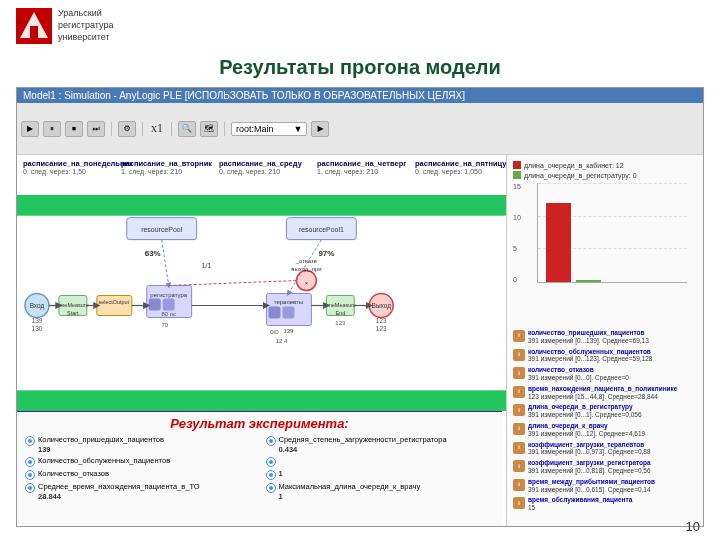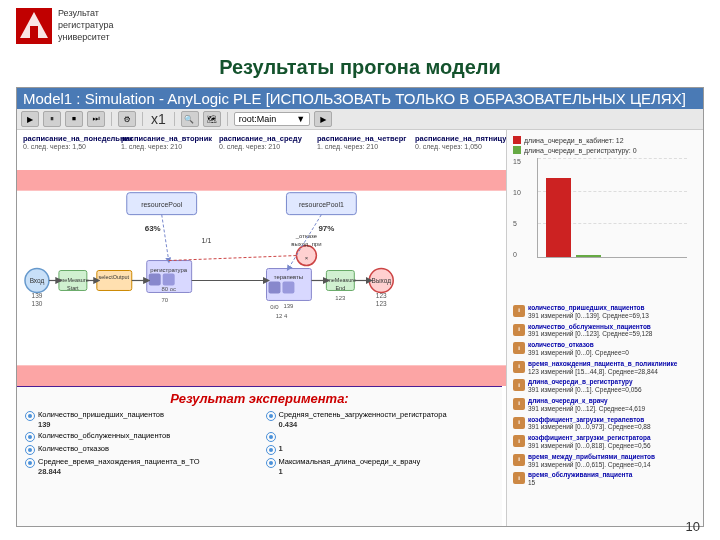--- a/index.html
+++ b/index.html
@@ -57,21 +57,21 @@
     .sim-titlebar {
       background: #4a7ab5;
       color: #fff;
       font-size: 10px;
       padding: 2px 6px;
       display: flex;
       align-items: center;
       justify-content: space-between;
     }
     .sim-titlebar-title {
-      font-size: 15px;
+      font-size: 10px;
     }
 
     
     .sim-toolbar {
       background: #e8e8e8;
       border-bottom: 1px solid #ccc;
       display: flex;
       align-items: center;
       padding: 2px 4px;
       gap: 4px;
@@ -89,23 +89,24 @@
       font-size: 8px;
       cursor: pointer;
     }
     .toolbar-sep {
       width: 1px;
       height: 14px;
       background: #bbb;
       margin: 0 2px;
     }
     .toolbar-label {
-      font-size: 14px;
+      font-size: 12px;
       color: #333;
-      margin: 0 2px;
+      margin: 16px 2px;
+      font-family: Liberation Serif, serif;
     }
     .root-selector {
       background: #fff;
       border: 1px solid #aaa;
       border-radius: 2px;
       padding: 1px 4px;
       font-size: 9px;
       display: flex;
       align-items: center;
       gap: 20px;
@@ -147,21 +148,21 @@
       font-size: 7.5px;
     }
 
     
     .flow-diagram {
       position: absolute;
       top: 40px;
       left: 0;
       right: 0;
       bottom: 140px;
-      background: #fca5a5;
+      background: #22c55e;
     }
 
     
     .results-section {
       position: absolute;
       bottom: 0;
       left: 0;
       right: 4px;
       height: 140px;
       background: #fafafa;
@@ -319,21 +320,21 @@
 <body>
 
 <div class="header">
   <div class="logo-block">
     <svg class="logo-icon" viewBox="0 0 36 36">
       <rect width="36" height="36" fill="#c00000"></rect>
       <polygon points="18,4 32,30 4,30" fill="#fff" opacity="0.9"></polygon>
       <rect x="14" y="18" width="8" height="12" fill="#c00000"></rect>
     </svg>
     <div class="logo-text">
-      <div>Результат</div>
+      <div>Уральский</div>
       <div>регистратура</div>
       <div>университет</div>
     </div>
   </div>
 </div>
 
 <div class="page-title">Результаты прогона модели</div>
 
 <div class="sim-window">
 

